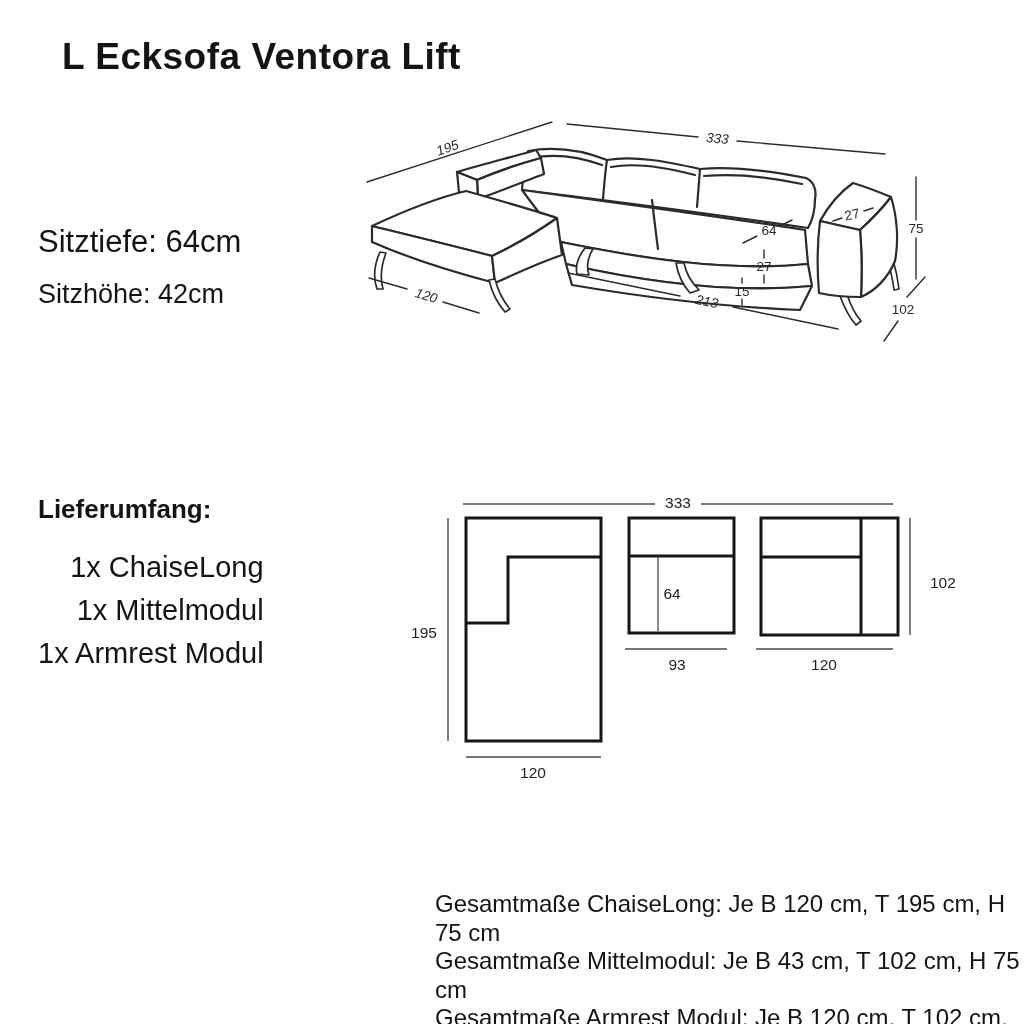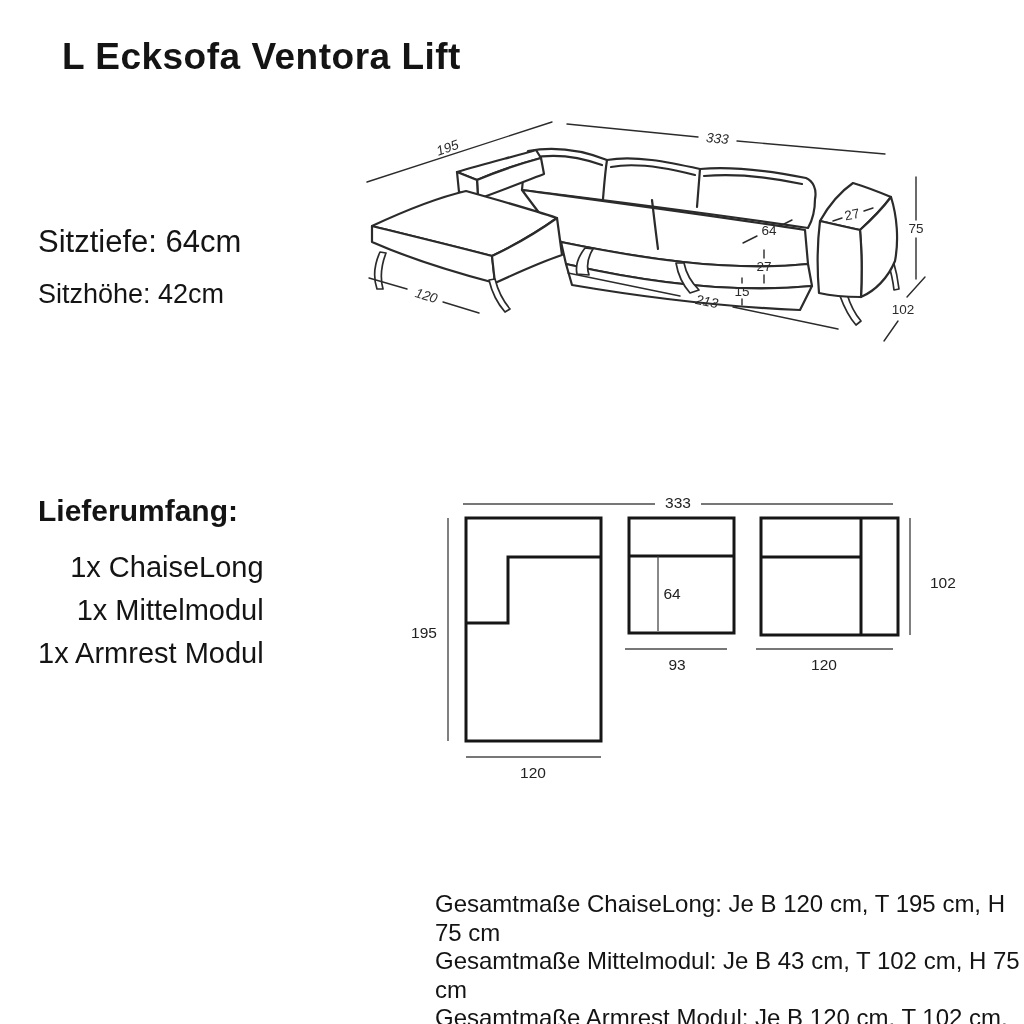--- a/index.html
+++ b/index.html
@@ -3,21 +3,21 @@
 <meta charset="utf-8">
 <style>
   html,body{margin:0;padding:0;background:#fff;}
   .canvas{position:relative;width:1024px;height:1024px;background:#ffffff;
           font-family:"Liberation Sans",sans-serif;color:#141414;overflow:hidden;}
   .abs{position:absolute;}
   .title{left:38px;top:36px;font-size:37px;font-weight:700;letter-spacing:.5px;margin-left:24px;}
   .subtitle{left:38px;top:84px;font-size:33px;font-weight:400;}
   .spec1{left:38px;top:224px;font-size:31px;}
   .spec2{left:38px;top:273px;font-size:27px;margin-top:6px;}
-  .lief-head{left:38px;top:494px;font-size:30px;font-weight:700;}
+  .lief-head{left:38px;top:494px;font-size:26px;font-weight:700;}
   .lief-list{left:38px;top:546px;font-size:29px;line-height:43px;text-align:right;}
   .lief-list div{white-space:nowrap;}
   .foot-left{left:38px;top:903px;font-size:20px;line-height:30px;}
   .foot-right{left:435px;top:890px;font-size:24px;line-height:28.6px;}
   svg{position:absolute;overflow:visible;}
   .ln{stroke:#2b2b2b;stroke-width:2.2;fill:none;stroke-linecap:round;stroke-linejoin:round;}
   .fl{stroke:#2b2b2b;stroke-width:2.2;fill:#ffffff;stroke-linecap:round;stroke-linejoin:round;}
   .leg{stroke:#2b2b2b;stroke-width:1.7;fill:#ffffff;stroke-linejoin:round;}
   .dim{stroke:#2b2b2b;stroke-width:1.4;fill:none;stroke-linecap:round;}
   .dim-label{font:italic 13.5px "Liberation Sans",sans-serif;fill:#2b2b2b;text-anchor:middle;}

